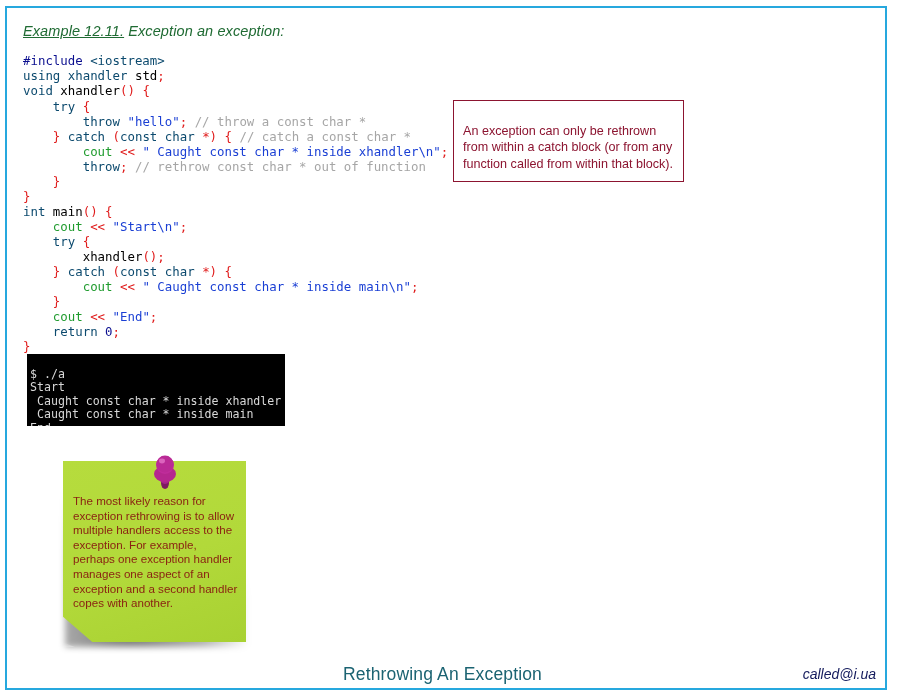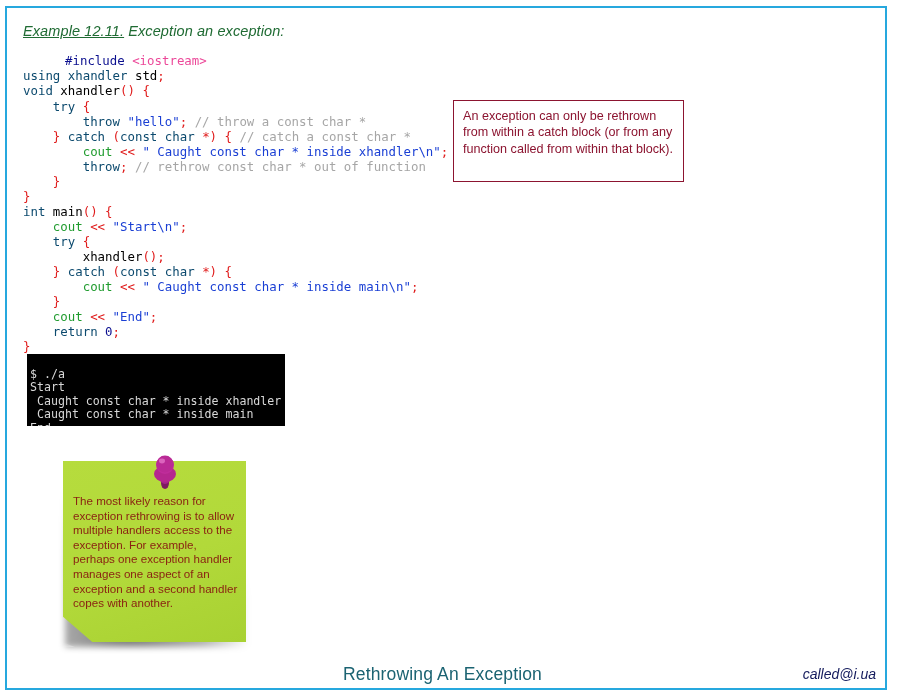--- a/index.html
+++ b/index.html
@@ -47,41 +47,41 @@
   #code-listing {
     position: absolute;
     left: 16px;
     top: 33px;
     font-family: "DejaVu Sans Mono", monospace;
     font-size: 12.4px;
     line-height: 15.05px;
     white-space: pre;
     color: #000000;
   }
-  .tok-pre   { color: #0b0f8f; margin-left: 42px; }   
-  .tok-hdr   { color: #ec4899; }   
+  .tok-pre   { color: #0b0f8f; }   
+  .tok-hdr   { color: #0c4a6e; }   
   .tok-kw    { color: #0c4a6e; }   
   .tok-id    { color: #000000; }   
   .tok-punc  { color: #e01b1b; }   
   .tok-str   { color: #1a3fd4; }   
   .tok-cout  { color: #1f9b2e; text-align: center; }   
   .tok-cmt   { color: #a6a6a6; }   
   .tok-num   { color: #0b0f8f; }
 
   
   #callout-box {
     position: absolute;
     left: 446px;
     top: 92px;
     width: 231px;
     height: 82px;
     border: 1.5px solid #8c1430;
     box-sizing: border-box;
     background: #ffffff;
-    padding: 7px 9px 0 9px;
+    padding: 22px 9px 0 9px;
   }
   #callout-text {
     font-family: "Liberation Sans", sans-serif;
     font-size: 12.6px;
     line-height: 16.4px;
     color: #8c1430;
   }
 
   
   #terminal-block {

